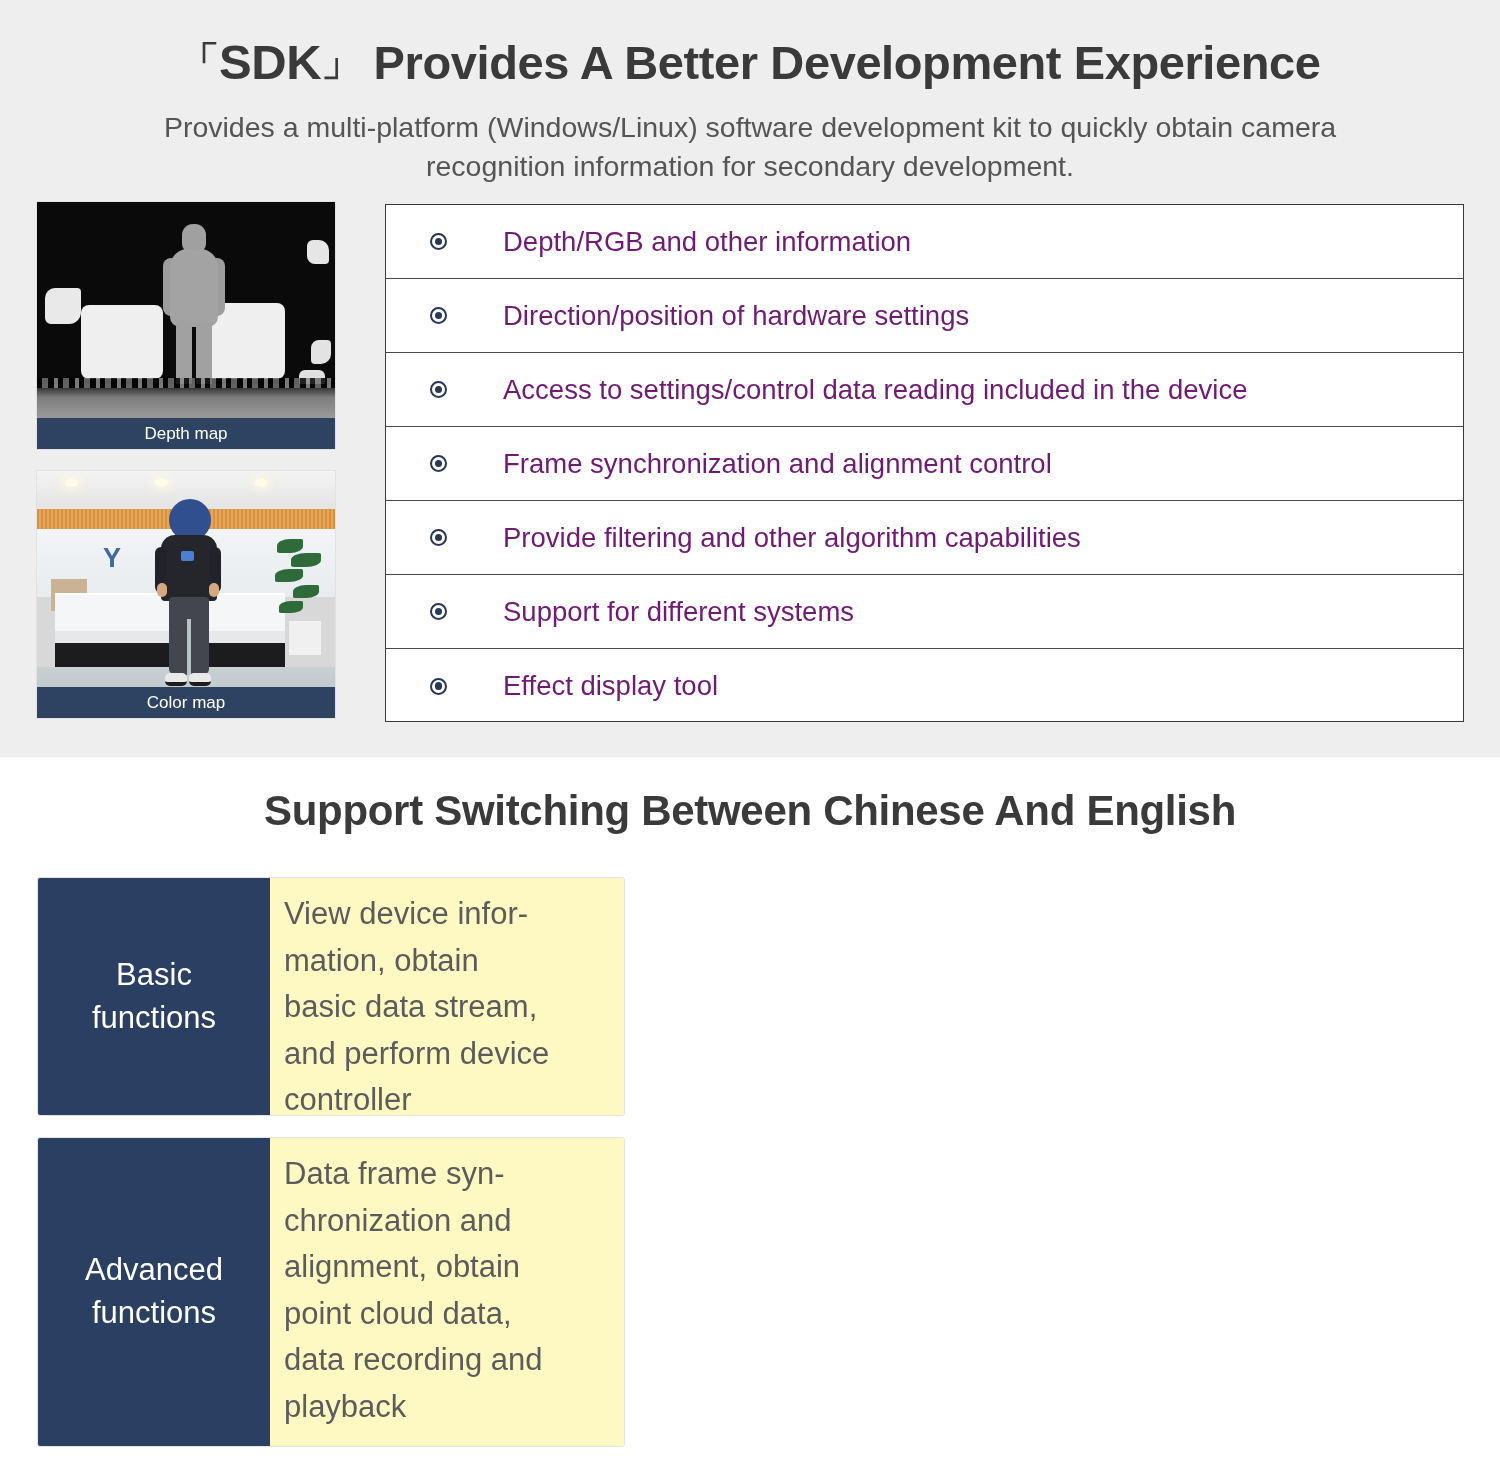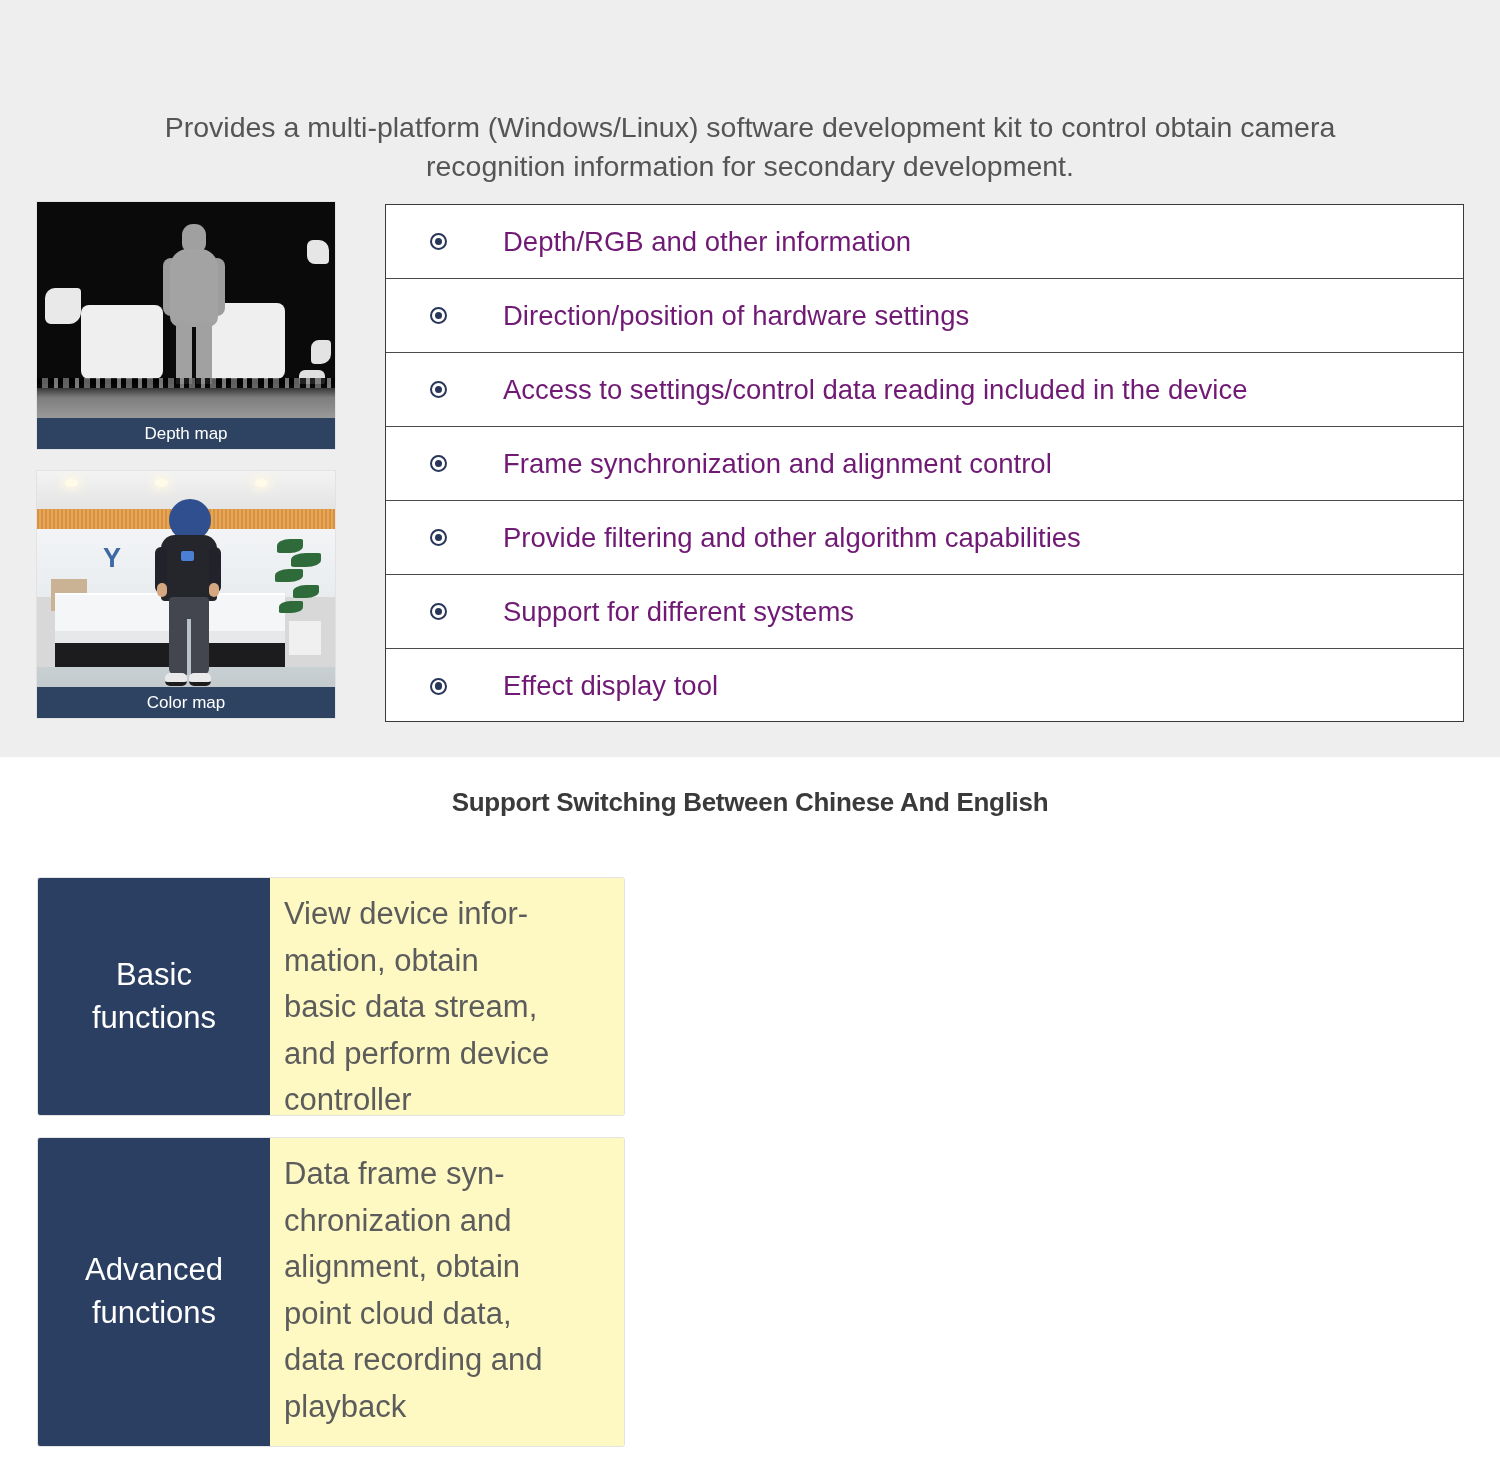--- a/index.html
+++ b/index.html
@@ -130,21 +130,21 @@
   .radio::after {
     content: ""; position: absolute; left: 2.6px; top: 2.6px;
     width: 7.5px; height: 7.5px; background: #28365a; border-radius: 50%;
   }
   .btext { font-size: 27.5px; color: #701a75; font-weight: 400; }
 
   
   .sec2 { position: absolute; left: 0; top: 757px; width: 1500px; height: 708px; background: #fff; }
   .h2 {
     position: absolute; left: 0; top: 30px; width: 1500px; text-align: center;
-    font-size: 26px; font-weight: bold; color: #3a3a3a; letter-spacing: -0.3px;
+    font-size: 42px; font-weight: bold; color: #3a3a3a; letter-spacing: -0.3px;
   }
 
   .fbox {
     position: absolute; left: 37px; width: 588px;
     display: flex;
     border: 1px solid #e3e3e3; border-radius: 3px;
     overflow: hidden; background: #f4f4f4;
   }
   .fbox.b1 { top: 120px; height: 239px; }
   .fbox.b2 { top: 380px; height: 310px; }
@@ -157,22 +157,25 @@
     flex: 1; background: #fef9c3; color: #5c5c5c;
     font-size: 31px; line-height: 1.5; padding: 13px 0 10px 14px;
     font-weight: 400;
   }
 </style>
 </head>
 <body>
 
 <div class="sec1">
 
-
-  <div class="subtitle">Provides a multi-platform (Windows/Linux) software development kit to control obtain camera recognition information for secondary development.</div>
+  <div class="title">
+    <span class="brk">「</span><span class="sdk">SDK</span><span class="brk">」</span><span> Provides A Better Development Experience</span>
+  </div>
+
+  <div class="subtitle">Provides a multi-platform (Windows/Linux) software development kit to quickly obtain camera recognition information for secondary development.</div>
 
   <div class="thumb depth">
     <div class="dm-stage">
       <div class="dm-sm1"></div>
       <div class="dm-sm2"></div>
       <div class="dm-sm3"></div>
       <div class="dm-sm4"></div>
       <div class="dm-blockM"></div>
       <div class="dm-blockR"></div>
       <div class="dm-person">

